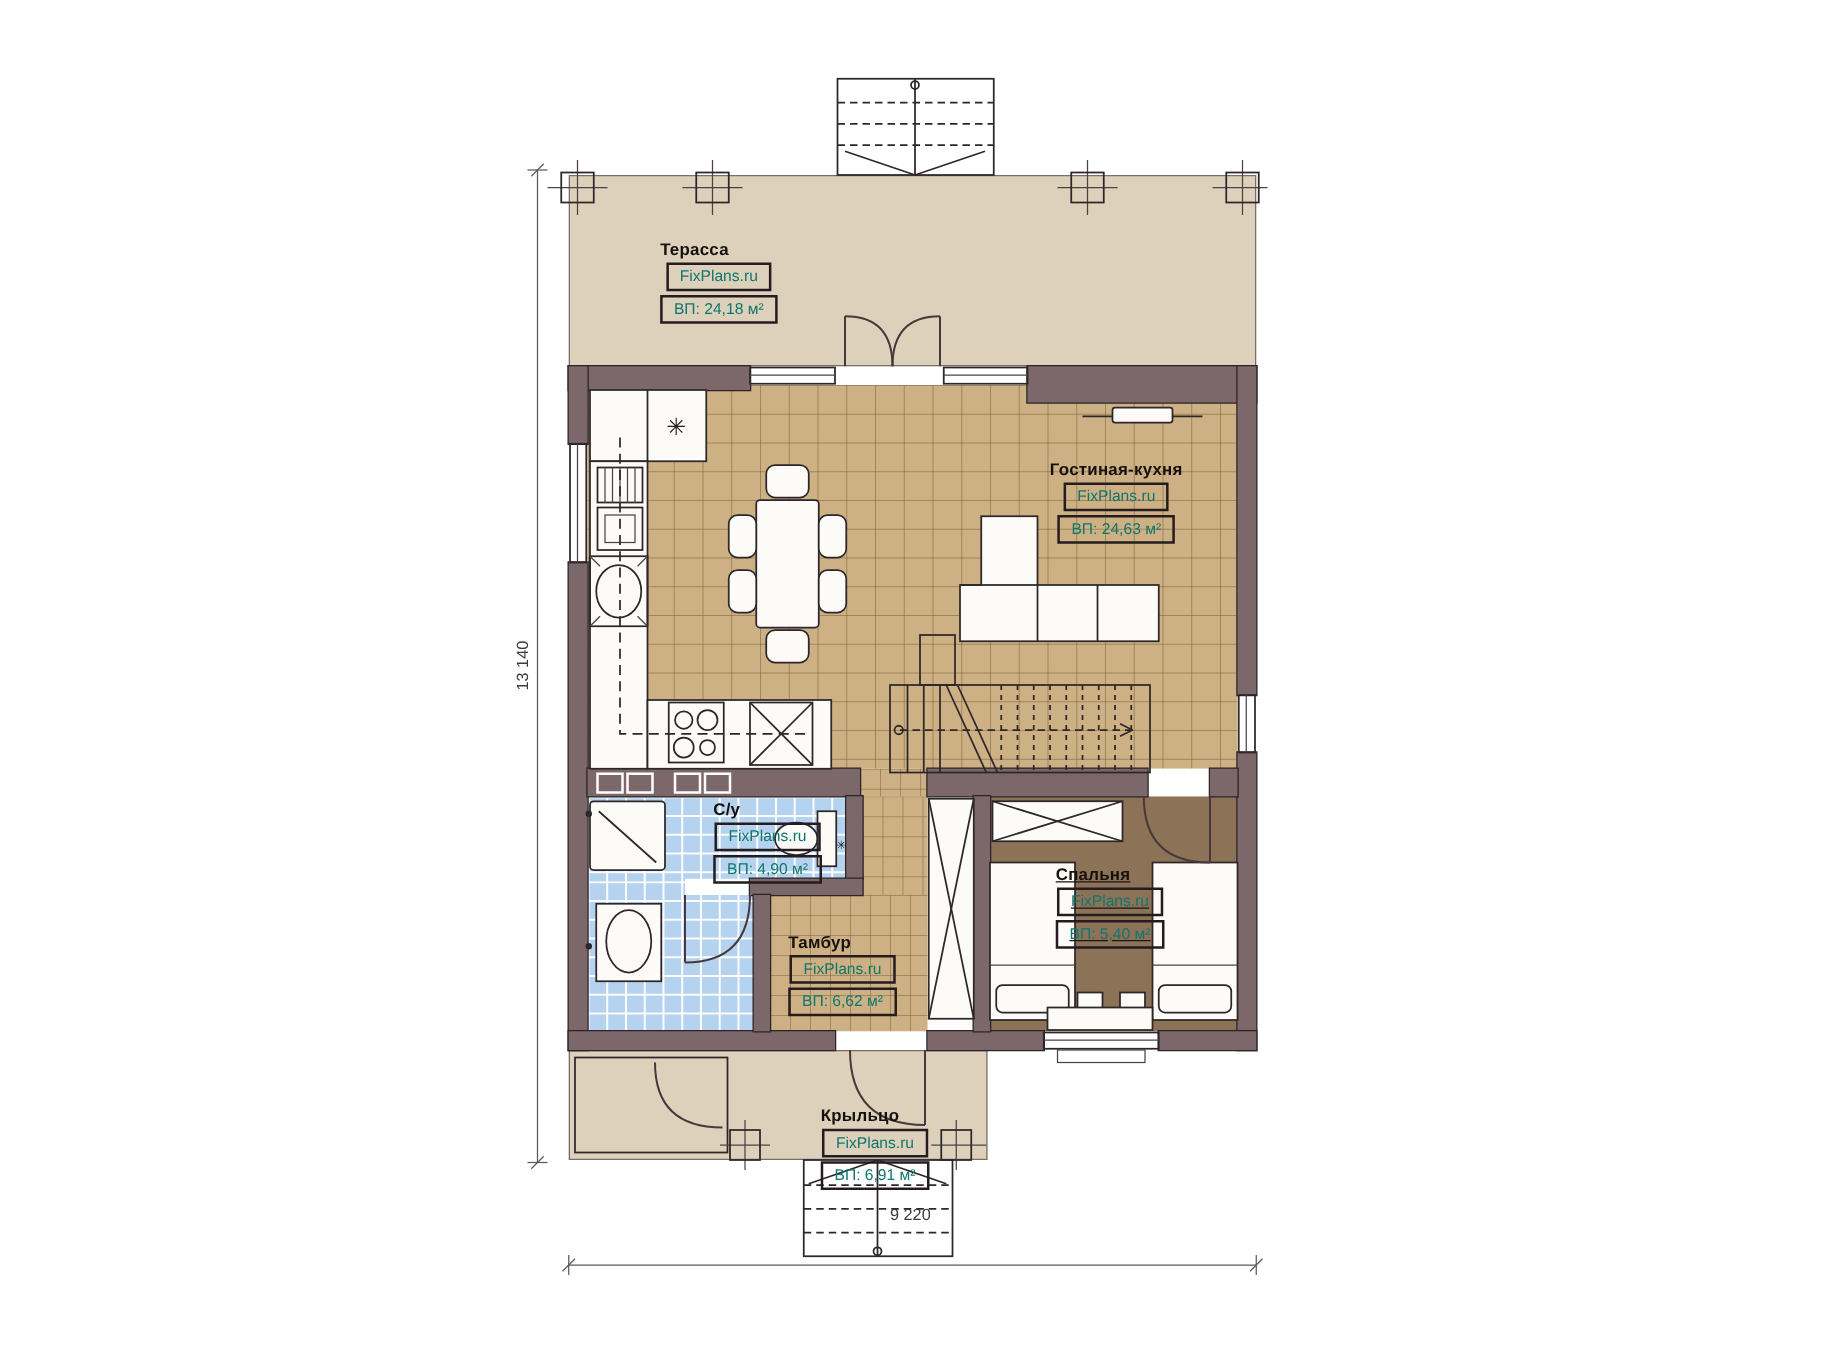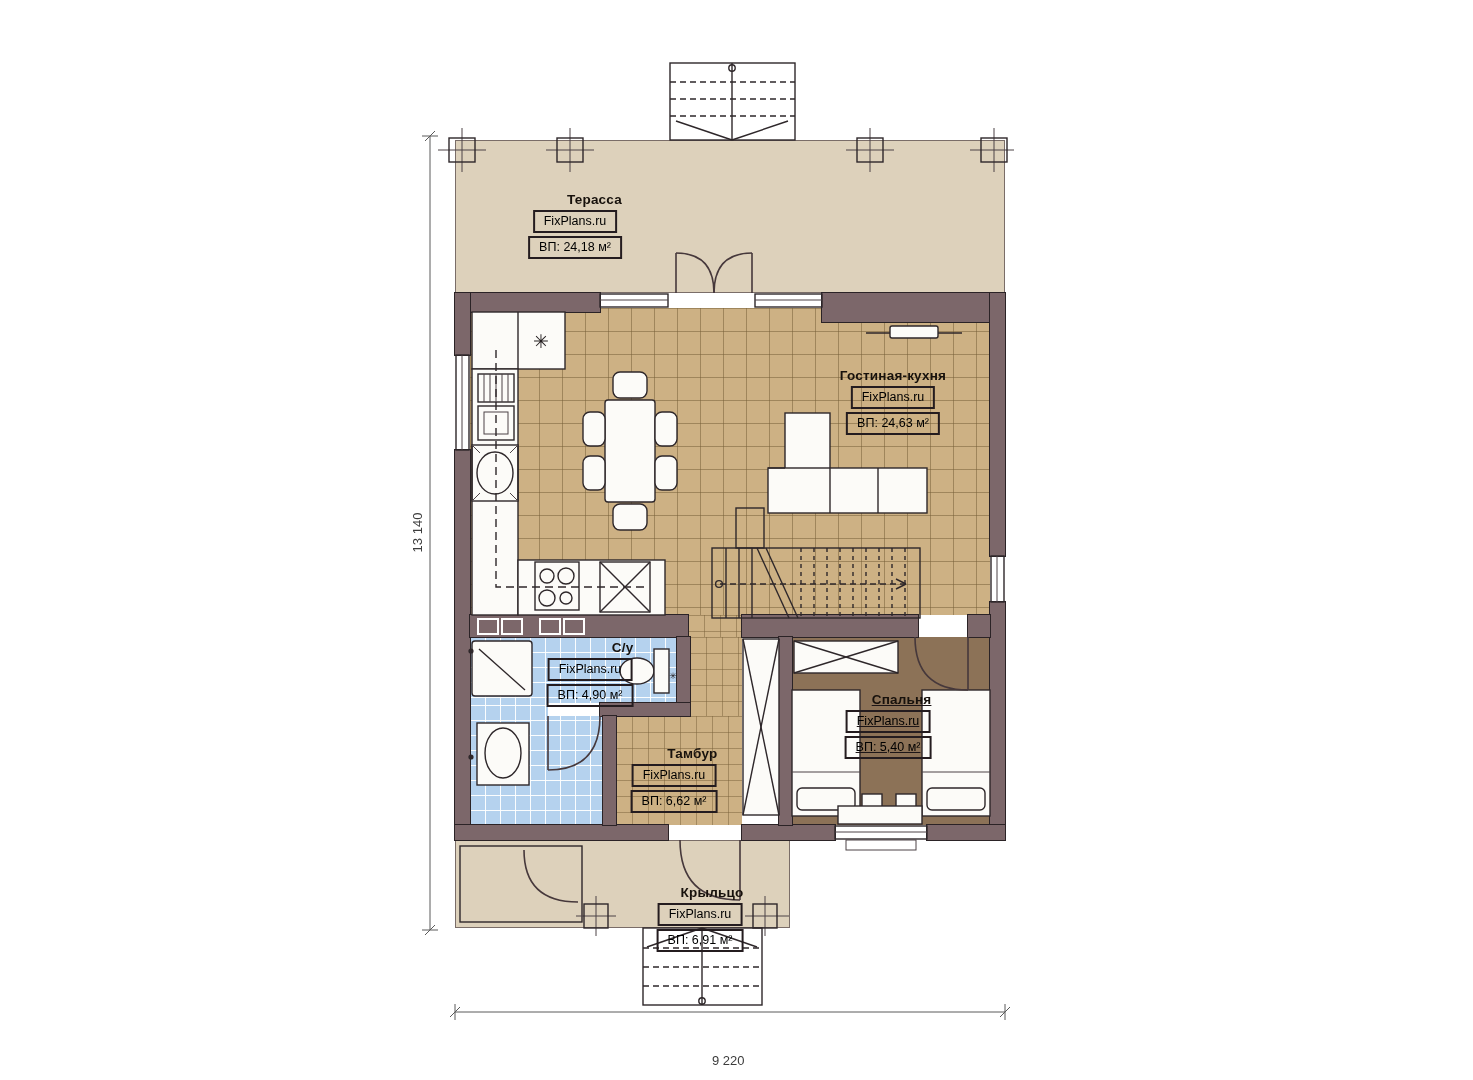--- a/index.html
+++ b/index.html
@@ -33,25 +33,25 @@
   
   .wall { position:absolute; background:#7c676a; box-shadow:0 0 0 1px #2b2326; }
   
   #linework { position:absolute; left:0; top:0; pointer-events:none; }
   .ln   { stroke:#2e272a; stroke-width:1.4; fill:none; }
   .furn { stroke:#2e272a; stroke-width:1.4; fill:#fcfbf8; }
   .thin { stroke:#4c4346; stroke-width:1; fill:none; }
   .door { stroke:#46383b; stroke-width:1.6; fill:none; }
   .dim  { stroke:#5a5a5a; stroke-width:1; fill:none; }
   
-  .room-label { position:absolute; transform:translateX(-50%); text-align:right; z-index:40; }
+  .room-label { position:absolute; transform:translateX(-50%); text-align:left; z-index:40; }
   .room-label .rname { font-weight:bold; font-size:13.5px; letter-spacing:.2px; color:#17110c; }
   .room-label .rbox  { display:block; width:max-content; margin:3px auto 0;
                        border:2px solid #241c1f; padding:0 9px; font-size:12.5px;
-                       line-height:19px; color:#000000; }
+                       line-height:19px; color:#0f766e; }
   .dim-text { position:absolute; font-size:13px; color:#3c3c3c; z-index:40; }
   .dim-text.vert { transform:rotate(-90deg); transform-origin:center; }
 </style>
 </head>
 <body>
 
 <div id="canvas">
 
   <div class="abs deck" style="left:455px;top:140px;width:550px;height:153px;"></div>
   <div class="abs deck" style="left:455px;top:840px;width:335px;height:88px;"></div>
@@ -324,21 +324,21 @@
     <span class="rbox">FixPlans.ru</span>
     <span class="rbox">ВП: 24,18 м²</span>
   </div>
 
   <div class="room-label" style="left:893px;top:368px;">
     <div class="rname">Гостиная-кухня</div>
     <span class="rbox">FixPlans.ru</span>
     <span class="rbox">ВП: 24,63 м²</span>
   </div>
 
-  <div class="room-label" style="left:590px;top:640px;">
+  <div class="room-label" style="left:614px;top:640px;">
     <div class="rname">С/у</div>
     <span class="rbox">FixPlans.ru</span>
     <span class="rbox">ВП: 4,90 м²</span>
   </div>
 
   <div class="room-label" style="left:674px;top:746px;">
     <div class="rname">Тамбур</div>
     <span class="rbox">FixPlans.ru</span>
     <span class="rbox">ВП: 6,62 м²</span>
   </div>
@@ -349,15 +349,15 @@
     <span class="rbox">ВП: 5,40 м²</span>
   </div>
 
   <div class="room-label" style="left:700px;top:866px;margin-top:19px;">
     <div class="rname">Крыльцо</div>
     <span class="rbox">FixPlans.ru</span>
     <span class="rbox">ВП: 6,91 м²</span>
   </div>
 
   <div class="dim-text vert" style="left:398px;top:525px;">13 140</div>
-  <div class="dim-text" style="left:712px;top:1053px;text-align:center;">9 220</div>
+  <div class="dim-text" style="left:712px;top:964px;text-align:center;">9 220</div>
 
 </div>
 
 </body></html>

